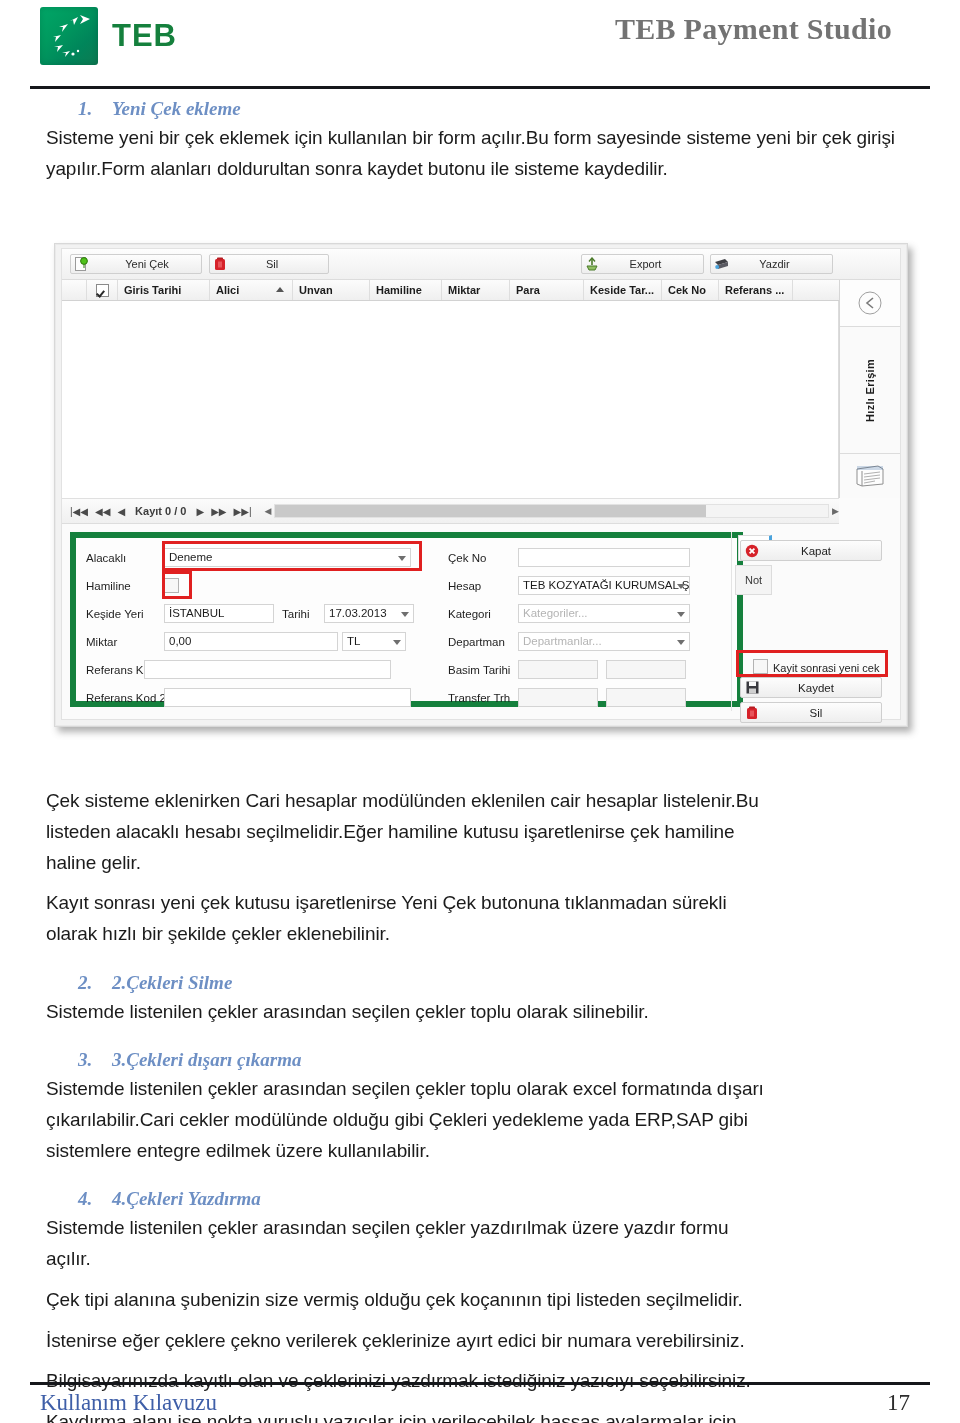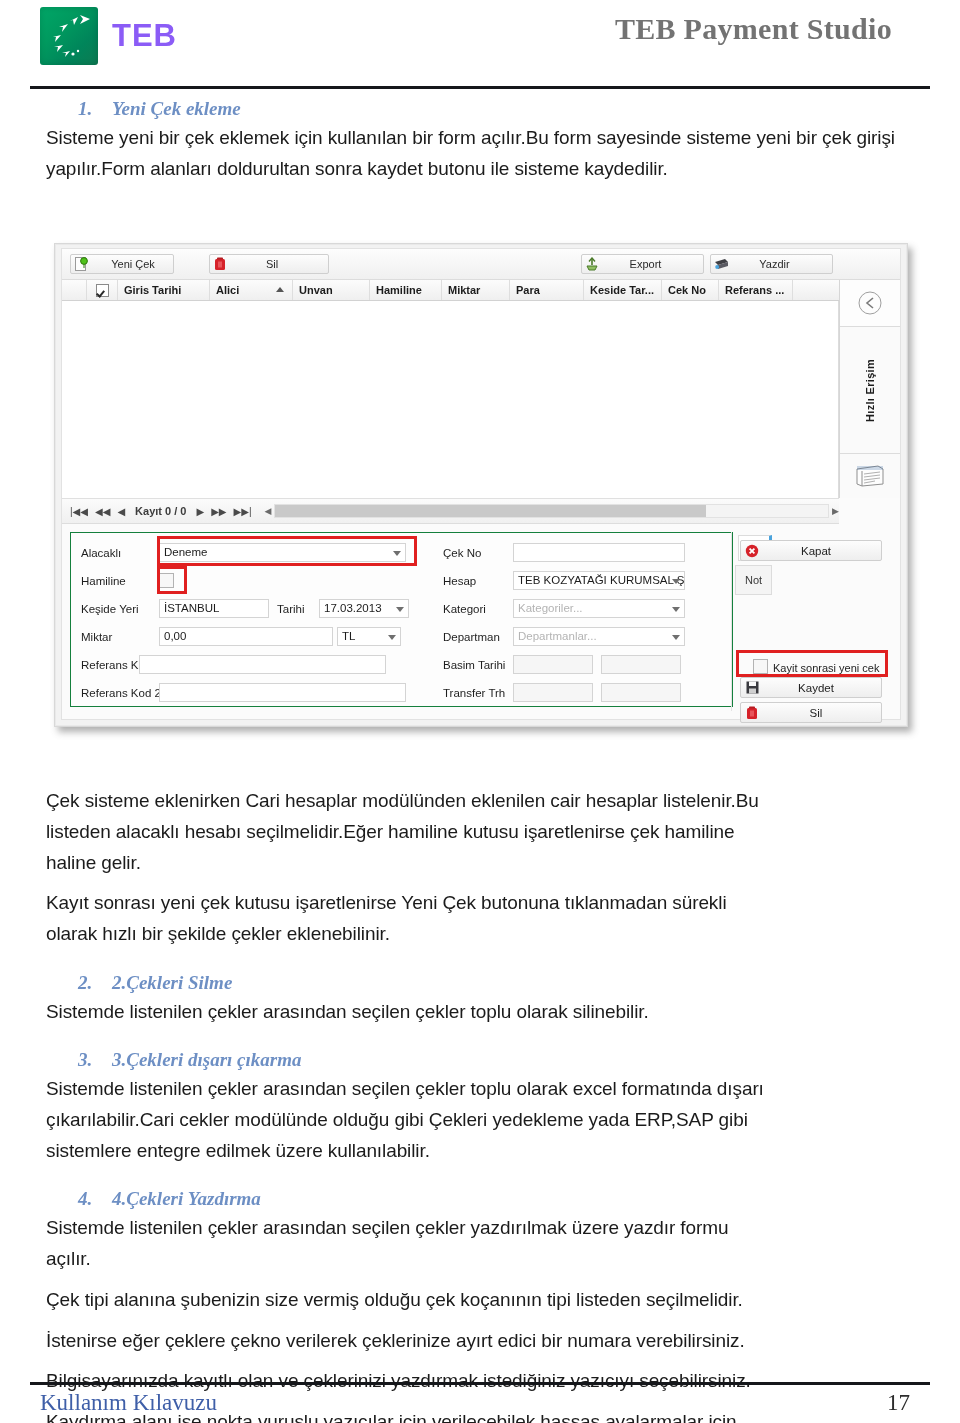--- a/index.html
+++ b/index.html
@@ -36,21 +36,21 @@
     position: relative;
     overflow: hidden;
     box-shadow: inset 0 0 6px rgba(0,0,0,0.15);
   }
   .logo-mark svg { position: absolute; left: 0; top: 0; }
   .logo-text {
     font-family: "Liberation Sans", sans-serif;
     font-weight: bold;
     font-size: 31px;
     letter-spacing: 1px;
-    color: #8b5cf6;
+    color: #15803d;
   }
   .brand-title {
     position: absolute;
     right: 68px; top: 12px;
     font-family: "Liberation Serif", serif;
     font-weight: bold;
     font-size: 30px;
     color: #737373;
     letter-spacing: 0.3px;
     white-space: nowrap;
@@ -281,21 +281,21 @@
   .form-region {
     position: absolute;
     left: 0; top: 276px;
     right: 0; bottom: 0;
     background: #fbfbfb;
   }
   .form-box {
     position: absolute;
     left: 8px; top: 7px;
     width: 661px; bottom: 12px;
-    border: 1px solid #15803d;
+    border: 6px solid #15803d;
     background: #fdfdfd;
   }
   .frow {
     position: absolute;
     display: flex;
     align-items: center;
     height: 19px;
     font-size: 11.5px;
   }
   .flabel { color: #1e1e1e; white-space: nowrap; }
@@ -444,21 +444,21 @@
     <span class="num">1.</span>
     <span>Yeni Çek ekleme</span>
   </div>
   <div class="para">Sisteme yeni bir çek eklemek için kullanılan bir form açılır.Bu form sayesinde sisteme yeni bir çek girişi yapılır.Form alanları doldurultan sonra kaydet butonu ile sisteme kaydedilir.</div>
 </div>
 
 <div class="shot">
   <div class="shot-inner">
 
     <div class="tb">
-      <div class="tb-btn" style="left:8px; width:104px;gap:16px;">
+      <div class="tb-btn" style="left:8px; width:132px;gap:16px;">
         <span class="ico">
           <svg width="13" height="14" viewBox="0 0 13 14">
             <rect x="0.5" y="0.5" width="10" height="13" fill="#fdfdfd" stroke="#9a9a9a"></rect>
             <circle cx="9" cy="4" r="3.4" fill="#4fc21a" stroke="#2e7a0c"></circle>
             <path d="M9 7.4 L9 11" stroke="#2e7a0c" stroke-width="1"></path>
           </svg>
         </span>
         <span class="lbl">Yeni Çek</span>
       </div>
       <div class="tb-btn" style="left:147px; width:120px;">

